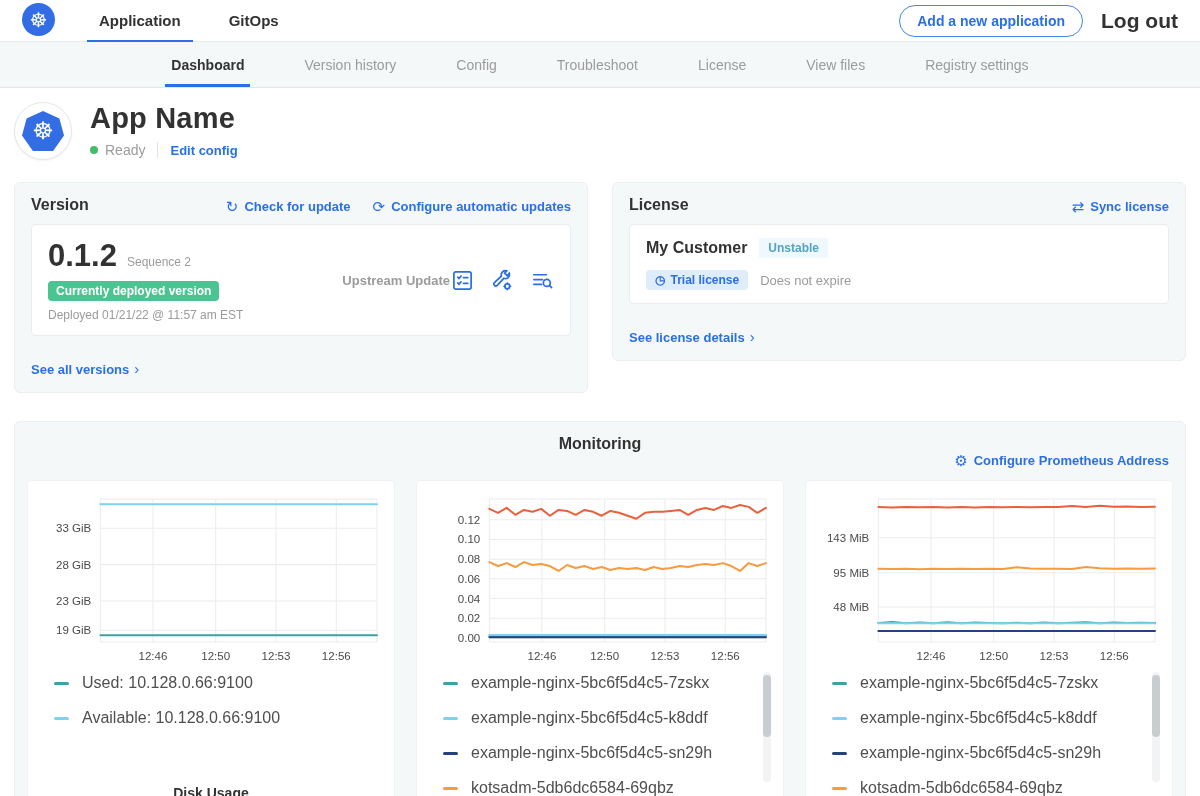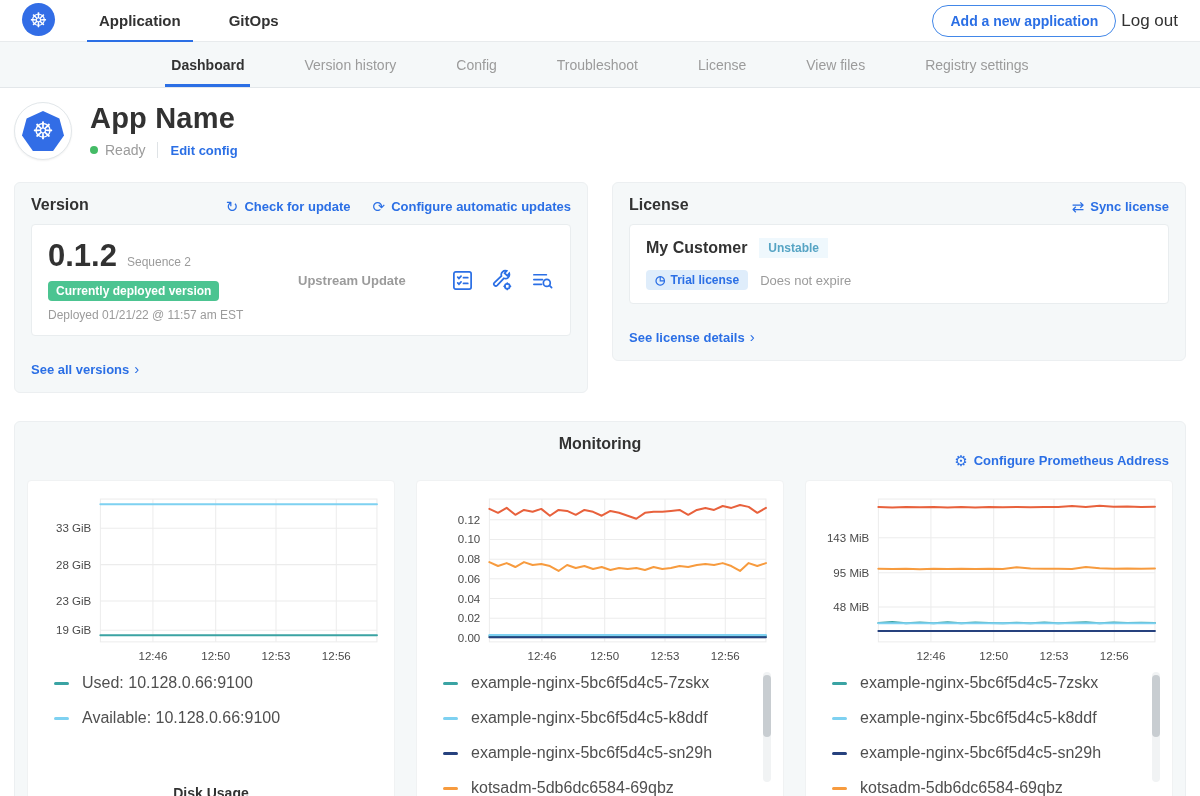--- a/index.html
+++ b/index.html
@@ -23,26 +23,26 @@
   }
   .top-tabs { display:flex; margin-left:32px; height:100%; }
   .top-tab {
     display:flex; align-items:center; padding:10px 12px; margin-right:24px;
     font-size:15px; font-weight:700; color:#323232; position:relative; cursor:pointer;
   }
   .top-tab.inactive { font-weight:600; }
   .top-tab.active::after {
     content:""; position:absolute; left:0; right:0; bottom:-1px; height:2px; background:#2b6fe5;
   }
-  .top-right { margin-left:auto; display:flex; align-items:center; gap:5px; }
+  .top-right { margin-left:auto; display:flex; align-items:center; gap:18px; }
   .pill-btn {
     border:1px solid #4287e8; color:#2b6fe5; font-weight:700; font-size:14px;
     background:#fff; border-radius:17px; padding:7px 17px; cursor:pointer;
   }
-  .logout { font-size:17px; color:#323232; cursor:pointer; }
+  .logout { font-size:21px; color:#323232; cursor:pointer;font-weight:bold; }
 
   
   .sub-nav {
     height:46px; background:#f5f8f9; border-bottom:1px solid #e3e7ea;
     display:flex; justify-content:center; align-items:stretch; gap:56px;
   }
   .sub-tab {
     display:flex; align-items:center; font-size:14px; color:#9b9b9b;
     position:relative; cursor:pointer; padding:0 2px;
   }
@@ -88,21 +88,21 @@
   }
   .ver-left { min-width:250px; }
   .ver-line { display:flex; align-items:baseline; gap:10px; }
   .ver-number { font-size:31px; font-weight:700; color:#323232; }
   .ver-seq { font-size:12px; color:#9b9b9b; }
   .dep-badge {
     display:inline-block; margin-top:7px; background:#4cc491; color:#fff;
     font-size:12px; font-weight:700; padding:3px 8px; border-radius:4px;
   }
   .dep-date { margin-top:7px; font-size:12px; color:#9b9b9b; }
-  .upstream { font-size:13px; font-weight:600; color:#9b9b9b; flex:1; }
+  .upstream { font-size:13px; font-weight:600; color:#9b9b9b; flex:1;text-align:right; }
   .ver-icons { display:flex; align-items:center; gap:16px; }
   .icon-btn { width:24px; height:24px; cursor:pointer; display:flex; align-items:center; justify-content:center; }
   .see-link { display:inline-flex; align-items:flex-end; gap:5px; margin-top:24px; color:#2b6fe5; font-weight:700; font-size:13px; }
   .chev { font-size:15px; font-weight:400; }
 
   .cust-row { display:flex; align-items:center; gap:12px; }
   .cust-name { font-size:16px; font-weight:700; color:#323232; }
   .chan-badge { background:#eff8fd; color:#56a4c4; font-size:12px; font-weight:600; padding:3px 9px; border-radius:0; }
   .lic-row2 { display:flex; align-items:center; gap:12px; margin-top:12px; }
   .trial-badge {

